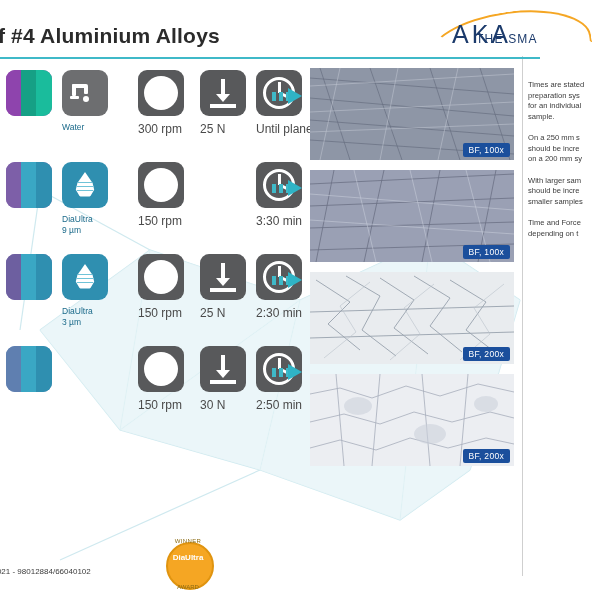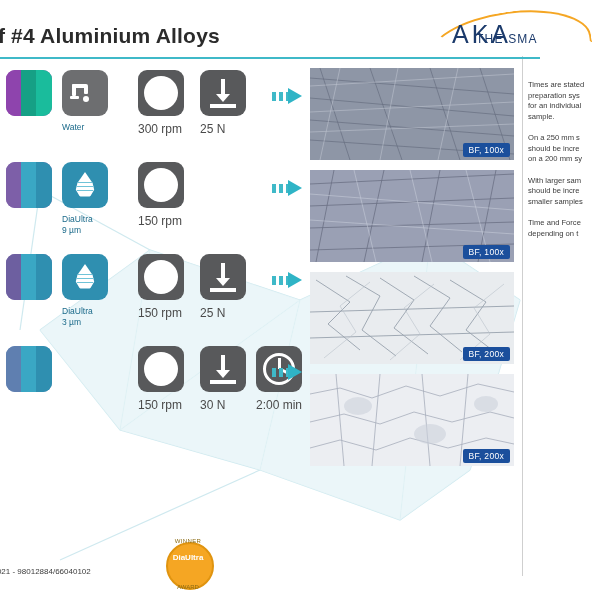--- a/index.html
+++ b/index.html
@@ -433,20 +433,29 @@
       <div class="value-text">300 rpm</div>
     </div>
     <div class="cell c-force">
       <div class="tile dark">
         <div class="force-arrow"></div>
           <div class="force-head"></div>
           <div class="force-plate"></div>
       </div>
       <div class="value-text">25 N</div>
     </div>
+    <div class="cell c-time">
+      <div class="tile dark">
+        <div class="clock">
+            <div class="hand-m"></div>
+            <div class="hand-h" style="transform:rotate(115deg);"></div>
+          </div>
+      </div>
+      <div class="value-text">Until plane</div>
+    </div>
     <div class="arrow" style="top:24px;">
       <div class="dashes"></div>
         <div class="head"></div>
     </div>
   </div>
 
   <div class="step-row">
     <div class="cell c-consumable">
       <div class="cloth" style="background:#8e6fb5;">
         <div class="stripe" style="left:0;background:#7d5fa8;"></div>
@@ -461,20 +470,29 @@
       </div>
       <div class="tile-label">DiaUltra
 9 µm</div>
     </div>
     <div class="cell c-speed">
       <div class="tile dark">
           <div class="disc"></div>
         </div>
       <div class="value-text">150 rpm</div>
     </div>
+    <div class="cell c-time">
+      <div class="tile dark">
+        <div class="clock">
+            <div class="hand-m"></div>
+            <div class="hand-h" style="transform:rotate(115deg);"></div>
+          </div>
+      </div>
+      <div class="value-text">3:30 min</div>
+    </div>
     <div class="arrow" style="top:24px;">
       <div class="dashes"></div>
         <div class="head"></div>
     </div>
   </div>
 
   <div class="step-row">
     <div class="cell c-consumable">
       <div class="cloth" style="background:#7b6fb0;">
         <div class="stripe" style="left:0;background:#6d5fa0;"></div>
@@ -497,20 +515,29 @@
       <div class="value-text">150 rpm</div>
     </div>
     <div class="cell c-force">
       <div class="tile dark">
         <div class="force-arrow"></div>
           <div class="force-head"></div>
           <div class="force-plate"></div>
       </div>
       <div class="value-text">25 N</div>
     </div>
+    <div class="cell c-time">
+      <div class="tile dark">
+        <div class="clock">
+            <div class="hand-m"></div>
+            <div class="hand-h" style="transform:rotate(115deg);"></div>
+          </div>
+      </div>
+      <div class="value-text">2:30 min</div>
+    </div>
     <div class="arrow" style="top:24px;">
       <div class="dashes"></div>
         <div class="head"></div>
     </div>
   </div>
 
   <div class="step-row">
     <div class="cell c-consumable">
       <div class="cloth" style="background:#6f8fc0;">
         <div class="stripe" style="left:0;background:#5f7fb0;"></div>
@@ -533,21 +560,21 @@
       </div>
       <div class="value-text">30 N</div>
     </div>
     <div class="cell c-time">
       <div class="tile dark">
         <div class="clock">
             <div class="hand-m"></div>
             <div class="hand-h" style="transform:rotate(115deg);"></div>
           </div>
       </div>
-      <div class="value-text">2:00 min</div>
+      <div class="value-text">2:50 min</div>
     </div>
     <div class="arrow" style="top:24px;">
       <div class="dashes"></div>
         <div class="head"></div>
     </div>
   </div>
 
 </div>
 
 <div class="micros">

